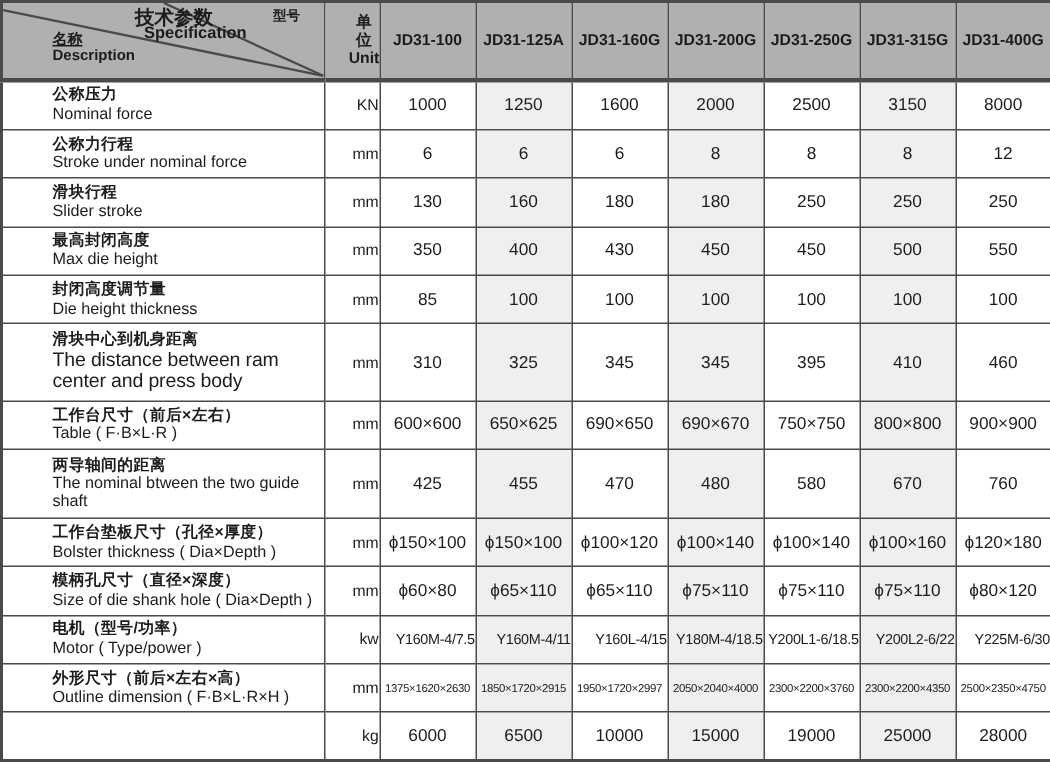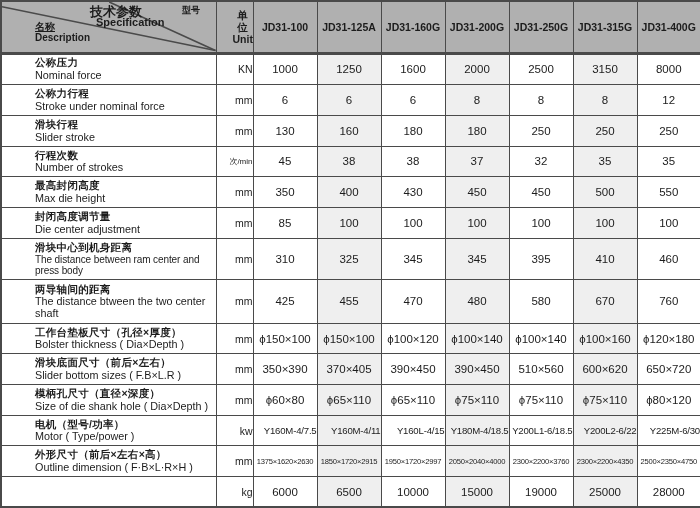--- a/index.html
+++ b/index.html
@@ -53,21 +53,21 @@
   .corner .name-en{left:33px;top:30px;font-size:10px;}
   .unit-head{font-size:10.5px;line-height:1.15;padding-left:16px;}
   
   td.label-cell{
     padding:2px 4px 2px 33px;
     background:#fff;
     line-height:1.12;
   }
   td.label-cell .cn{font-size:10.5px;font-weight:bold;letter-spacing:.3px;}
   td.label-cell .en{font-size:10.8px;}
-  td.label-cell.en-small .en{font-size:10px;letter-spacing:-.1px;}
+  td.label-cell.en-small .en{font-size:13px;letter-spacing:-.1px;}
   td.unit-cell{
     text-align:right;font-size:10.5px;background:#fff;
   }
   td.unit-cell.small{font-size:8px;}
   td.value-cell{
     text-align:center;font-size:11.5px;background:#fff;
   }
   td.value-cell.shaded{background:var(--shade);}
   td.value-cell.vsmall{font-size:7.6px;letter-spacing:-.2px;}
   td.value-cell.msmall{font-size:9.6px;letter-spacing:-.2px;text-align:right;}
@@ -152,50 +152,36 @@
         <td class="value-cell">130</td>
         <td class="value-cell shaded">160</td>
         <td class="value-cell">180</td>
         <td class="value-cell shaded">180</td>
         <td class="value-cell">250</td>
         <td class="value-cell shaded">250</td>
         <td class="value-cell">250</td>
       </tr>
       <tr>
         <td class="label-cell">
-          <div class="cn">行程次数</div>
-          <div class="en">Number of strokes</div>
-        </td>
-        <td class="unit-cell small">次/min</td>
-        <td class="value-cell">45</td>
-        <td class="value-cell shaded">38</td>
-        <td class="value-cell">38</td>
-        <td class="value-cell shaded">37</td>
-        <td class="value-cell">32</td>
-        <td class="value-cell shaded">35</td>
-        <td class="value-cell">35</td>
-      </tr>
-      <tr>
-        <td class="label-cell">
           <div class="cn">最高封闭高度</div>
           <div class="en">Max die height</div>
         </td>
         <td class="unit-cell">mm</td>
         <td class="value-cell">350</td>
         <td class="value-cell shaded">400</td>
         <td class="value-cell">430</td>
         <td class="value-cell shaded">450</td>
         <td class="value-cell">450</td>
         <td class="value-cell shaded">500</td>
         <td class="value-cell">550</td>
       </tr>
       <tr>
         <td class="label-cell">
           <div class="cn">封闭高度调节量</div>
-          <div class="en">Die center adjustment</div>
+          <div class="en">Die height thickness</div>
         </td>
         <td class="unit-cell">mm</td>
         <td class="value-cell">85</td>
         <td class="value-cell shaded">100</td>
         <td class="value-cell">100</td>
         <td class="value-cell shaded">100</td>
         <td class="value-cell">100</td>
         <td class="value-cell shaded">100</td>
         <td class="value-cell">100</td>
       </tr>
@@ -208,22 +194,36 @@
         <td class="value-cell">310</td>
         <td class="value-cell shaded">325</td>
         <td class="value-cell">345</td>
         <td class="value-cell shaded">345</td>
         <td class="value-cell">395</td>
         <td class="value-cell shaded">410</td>
         <td class="value-cell">460</td>
       </tr>
       <tr>
         <td class="label-cell">
+          <div class="cn">工作台尺寸（前后×左右）</div>
+          <div class="en">Table ( F·B×L·R )</div>
+        </td>
+        <td class="unit-cell">mm</td>
+        <td class="value-cell">600×600</td>
+        <td class="value-cell shaded">650×625</td>
+        <td class="value-cell">690×650</td>
+        <td class="value-cell shaded">690×670</td>
+        <td class="value-cell">750×750</td>
+        <td class="value-cell shaded">800×800</td>
+        <td class="value-cell">900×900</td>
+      </tr>
+      <tr>
+        <td class="label-cell">
           <div class="cn">两导轴间的距离</div>
-          <div class="en">The distance btween the two center shaft</div>
+          <div class="en">The nominal btween the two guide shaft</div>
         </td>
         <td class="unit-cell">mm</td>
         <td class="value-cell">425</td>
         <td class="value-cell shaded">455</td>
         <td class="value-cell">470</td>
         <td class="value-cell shaded">480</td>
         <td class="value-cell">580</td>
         <td class="value-cell shaded">670</td>
         <td class="value-cell">760</td>
       </tr>
@@ -233,34 +233,20 @@
           <div class="en">Bolster thickness ( Dia×Depth )</div>
         </td>
         <td class="unit-cell">mm</td>
         <td class="value-cell">ϕ150×100</td>
         <td class="value-cell shaded">ϕ150×100</td>
         <td class="value-cell">ϕ100×120</td>
         <td class="value-cell shaded">ϕ100×140</td>
         <td class="value-cell">ϕ100×140</td>
         <td class="value-cell shaded">ϕ100×160</td>
         <td class="value-cell">ϕ120×180</td>
-      </tr>
-      <tr>
-        <td class="label-cell">
-          <div class="cn">滑块底面尺寸（前后×左右）</div>
-          <div class="en">Slider bottom sizes ( F.B×L.R )</div>
-        </td>
-        <td class="unit-cell">mm</td>
-        <td class="value-cell">350×390</td>
-        <td class="value-cell shaded">370×405</td>
-        <td class="value-cell">390×450</td>
-        <td class="value-cell shaded">390×450</td>
-        <td class="value-cell">510×560</td>
-        <td class="value-cell shaded">600×620</td>
-        <td class="value-cell">650×720</td>
       </tr>
       <tr>
         <td class="label-cell">
           <div class="cn">模柄孔尺寸（直径×深度）</div>
           <div class="en">Size of die shank hole ( Dia×Depth )</div>
         </td>
         <td class="unit-cell">mm</td>
         <td class="value-cell">ϕ60×80</td>
         <td class="value-cell shaded">ϕ65×110</td>
         <td class="value-cell">ϕ65×110</td>

